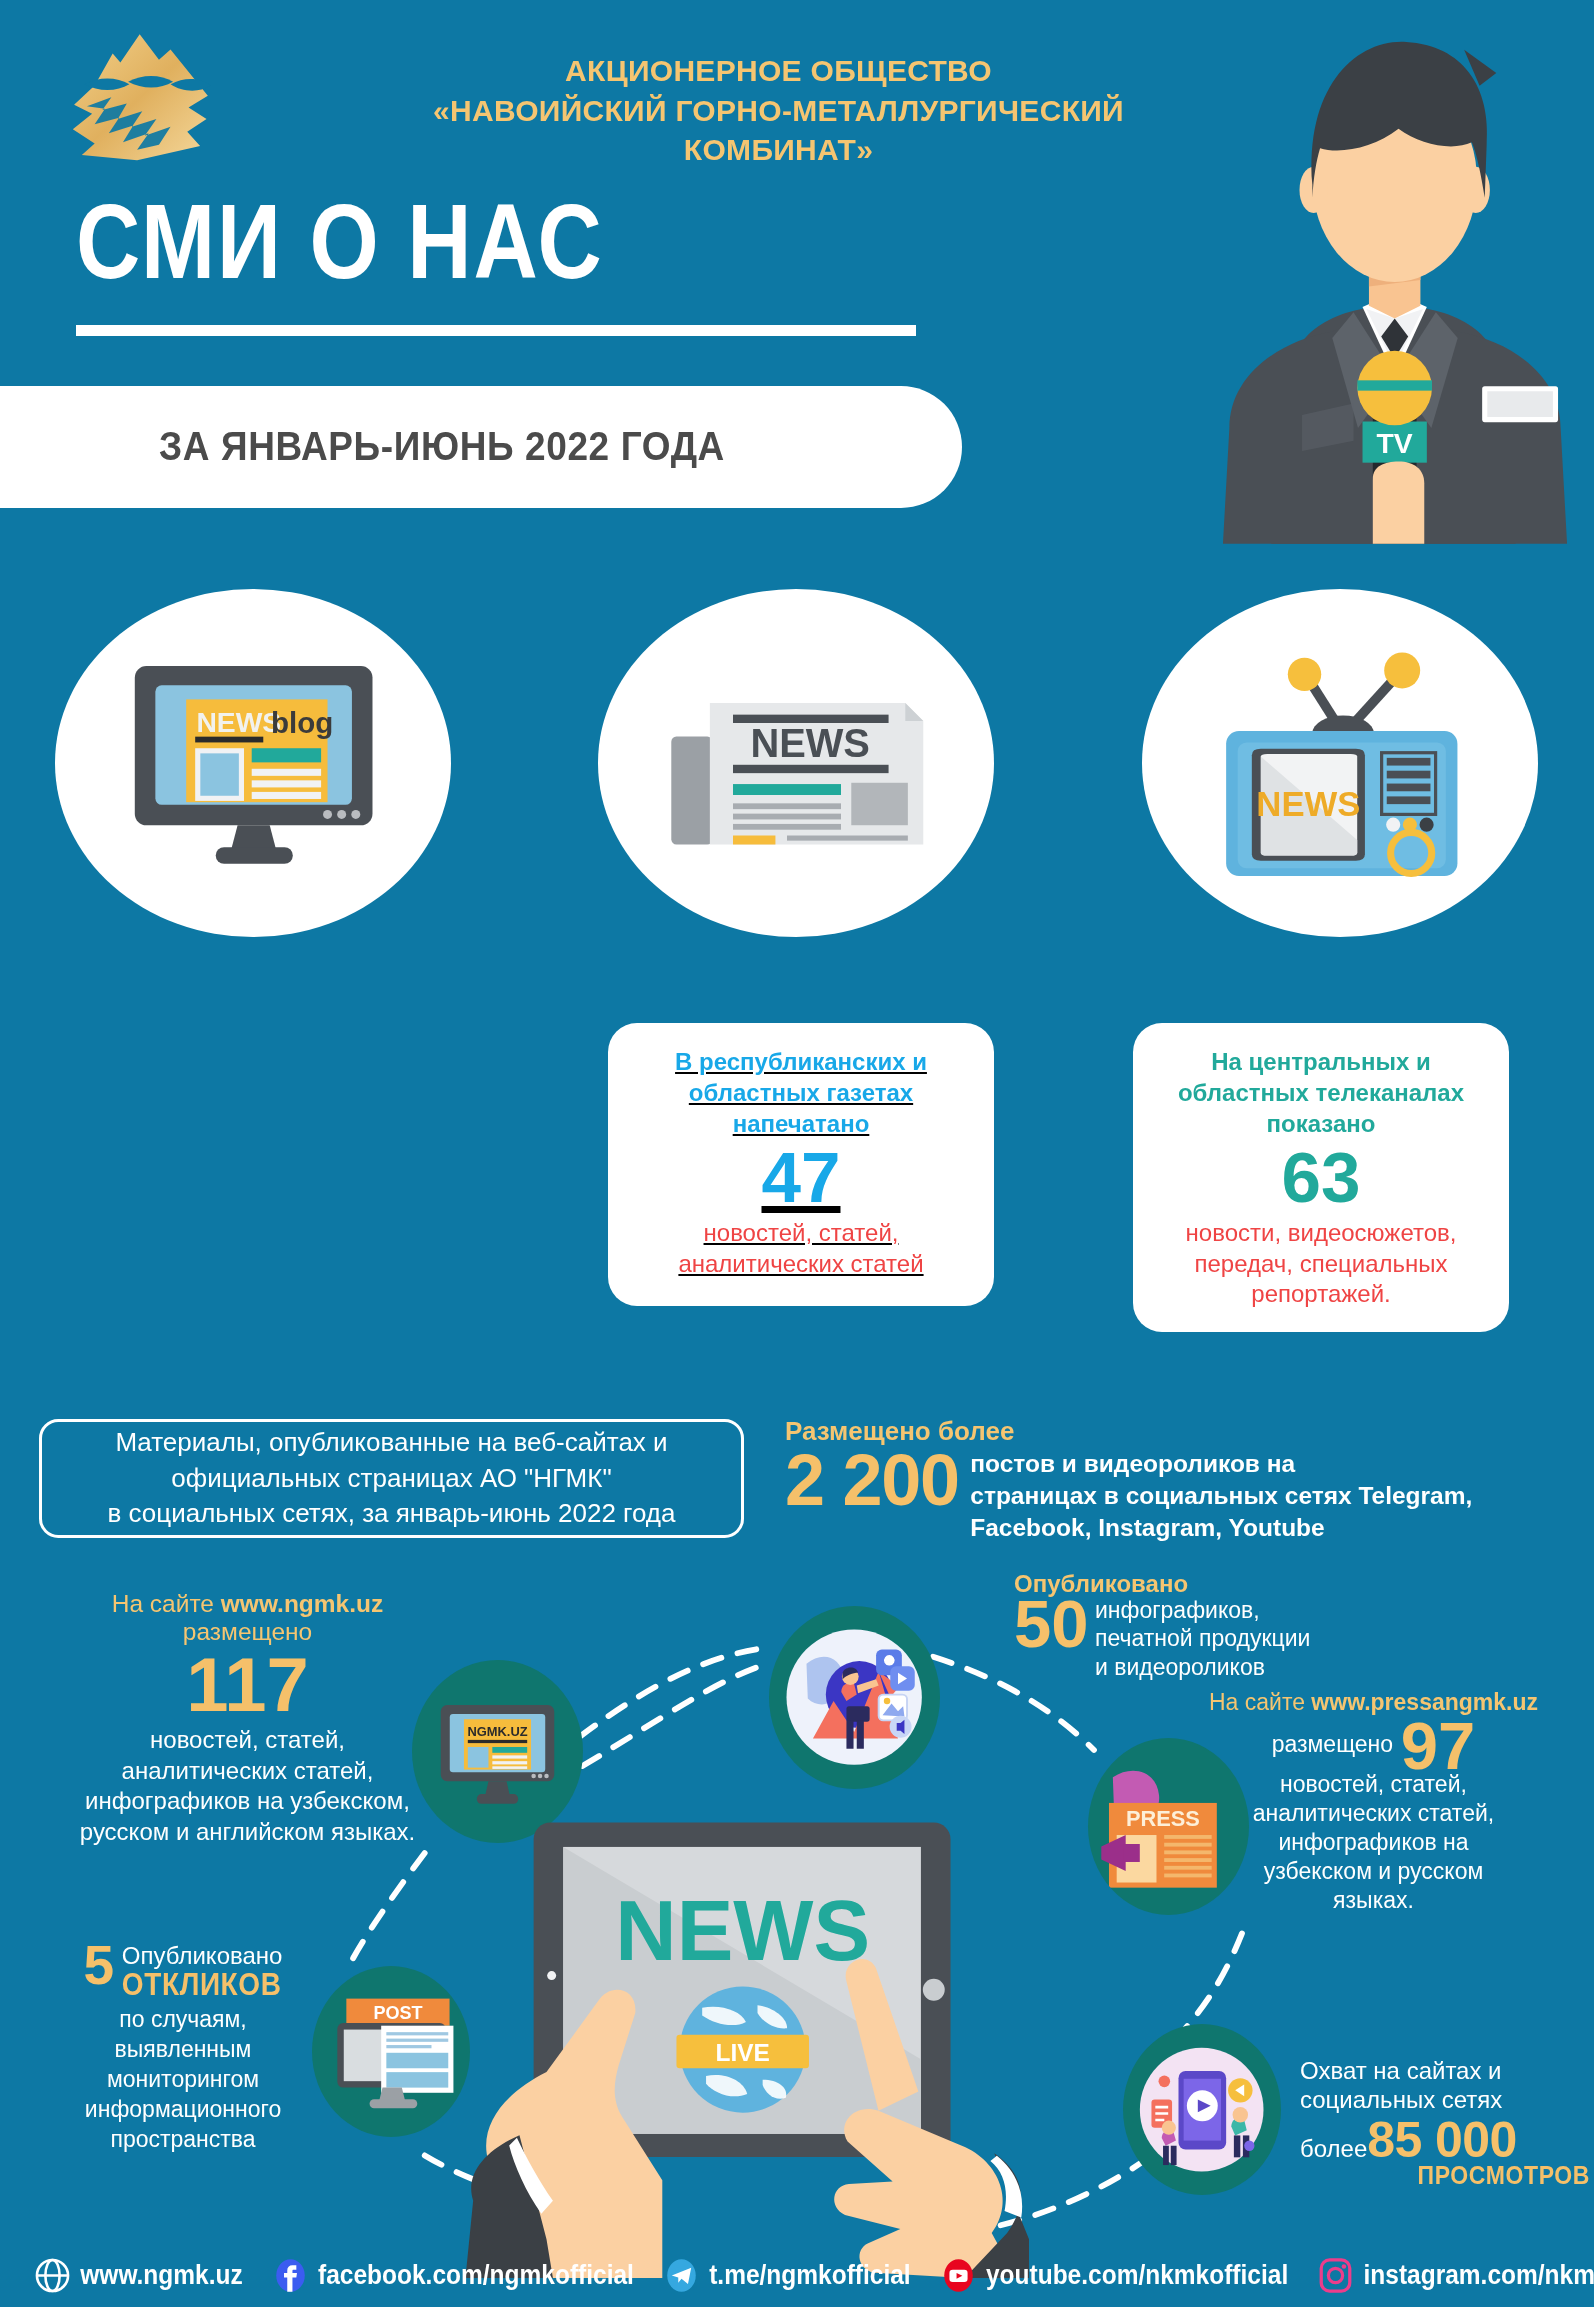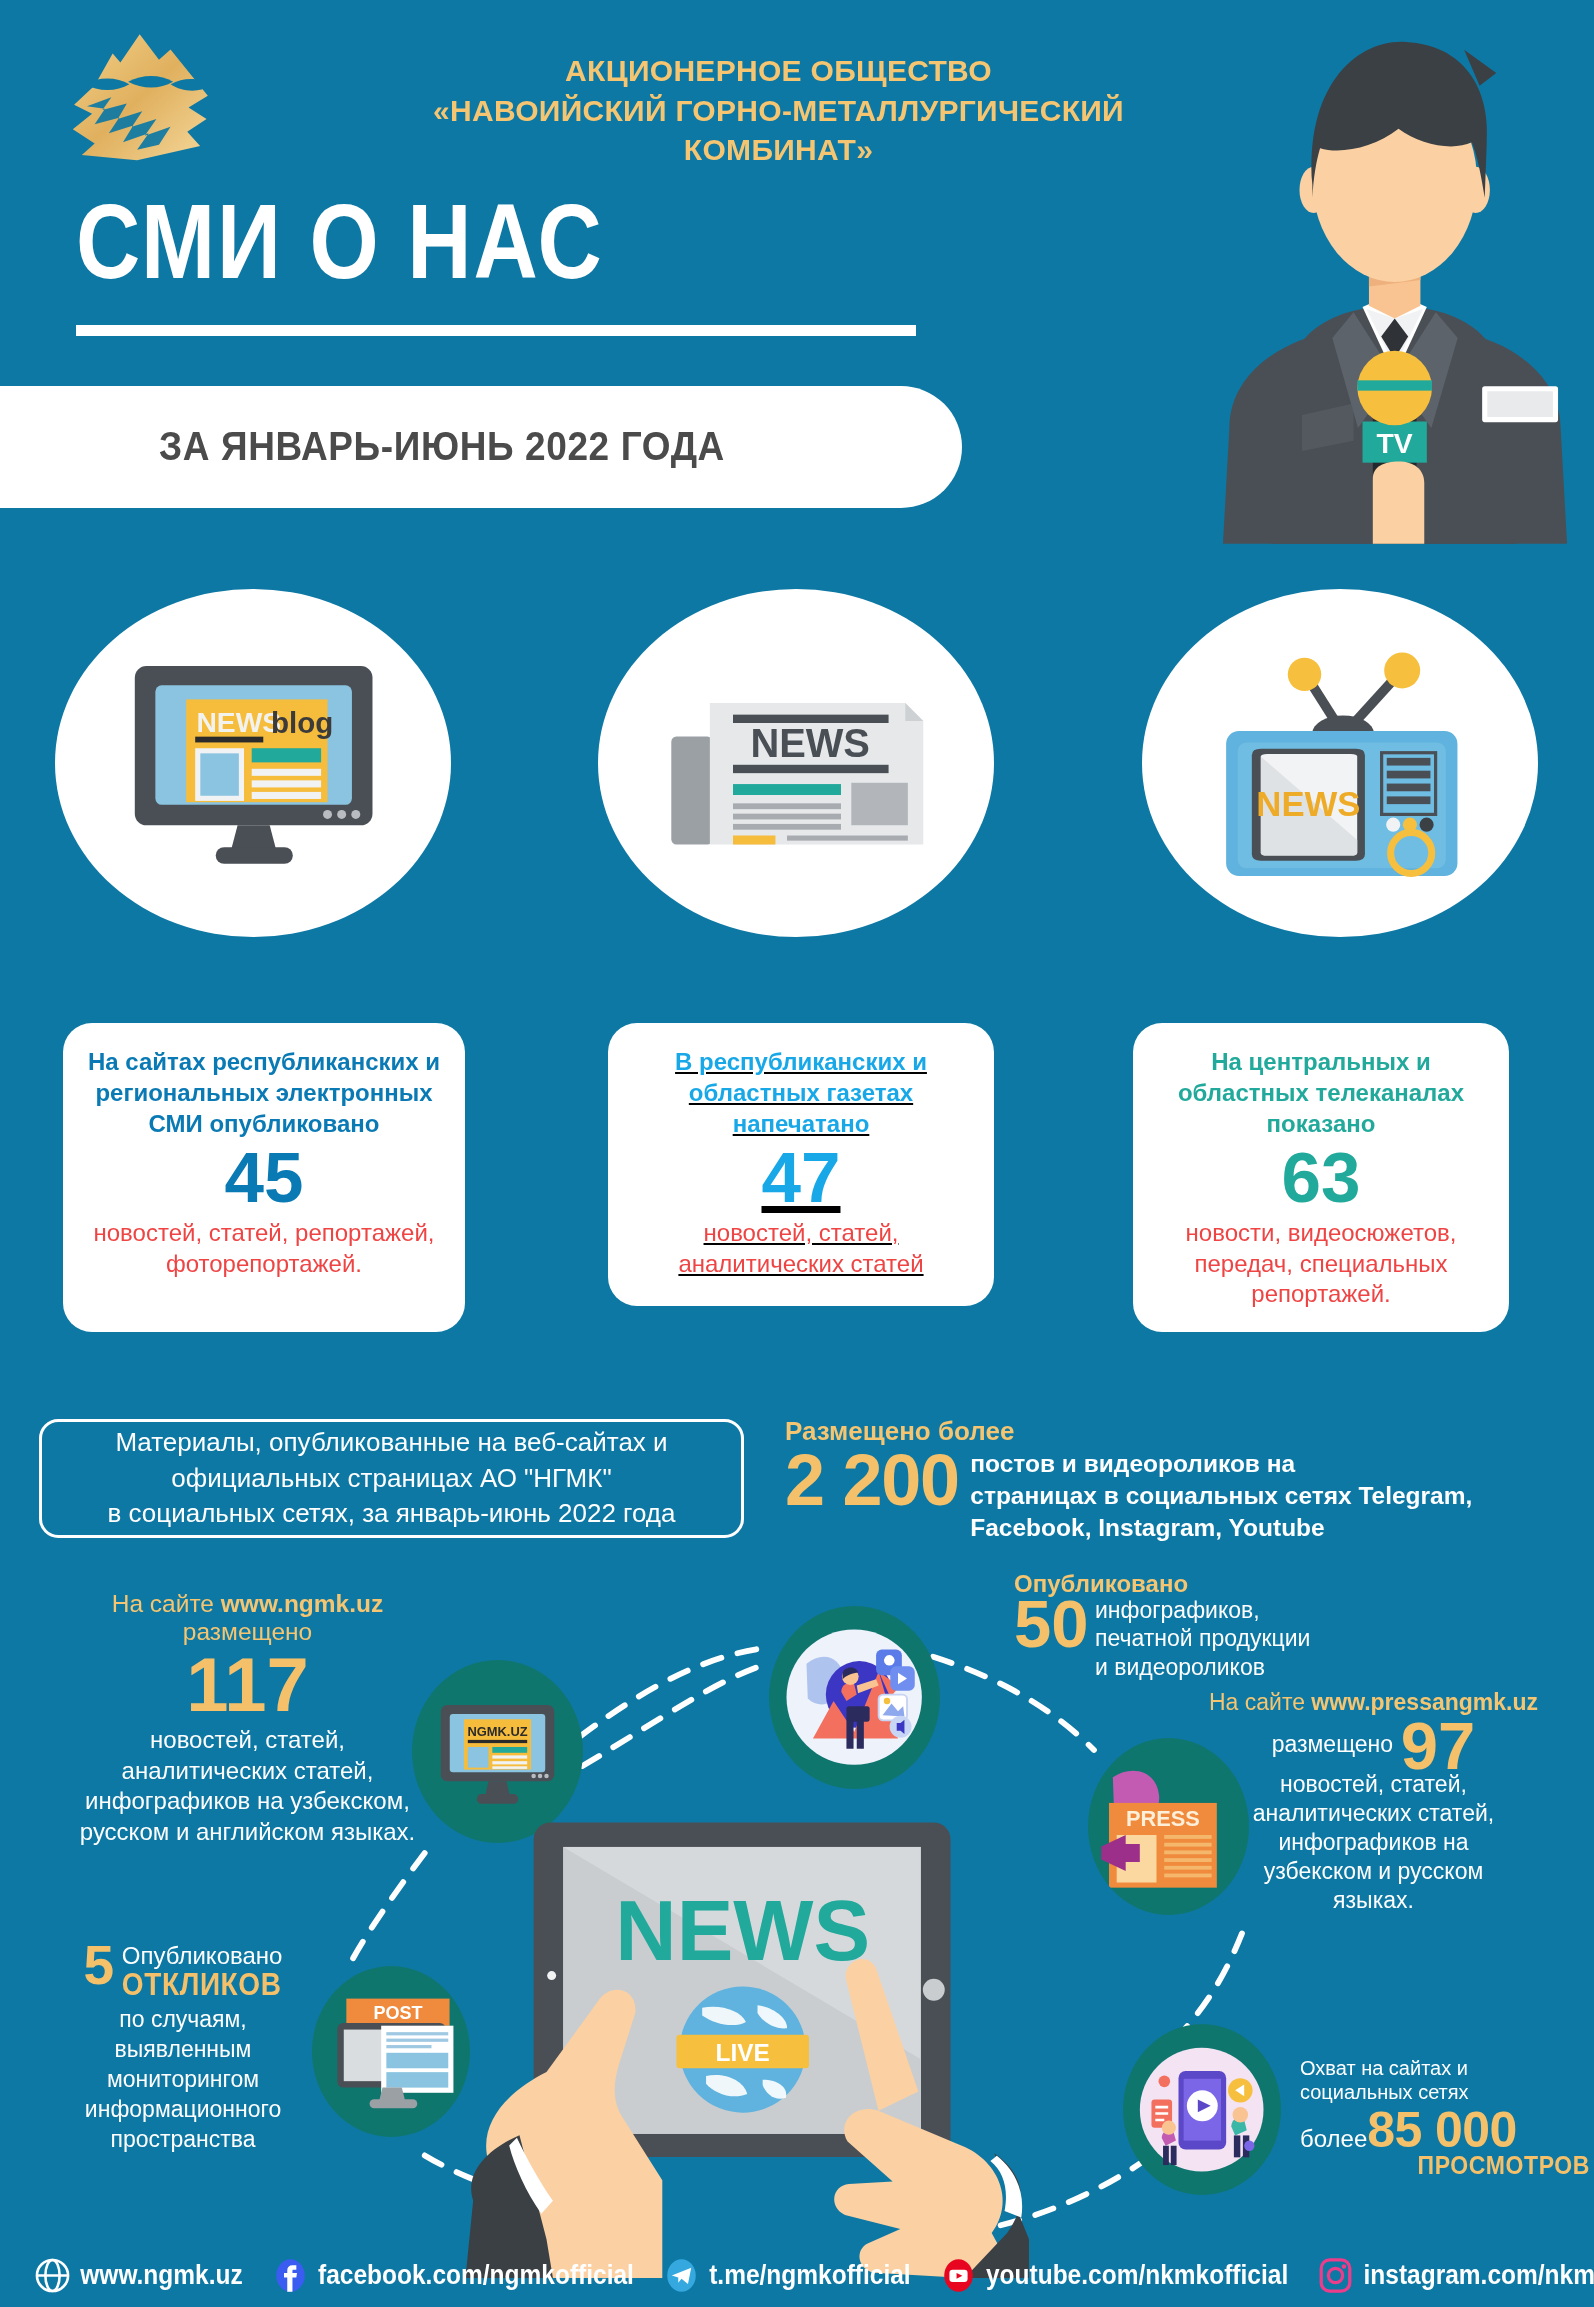--- a/index.html
+++ b/index.html
@@ -127,21 +127,21 @@
   #b5-right { text-align:left; margin-left:7.7px; }
   #b5-pub { color:#ffffff; font-size:24px; line-height:1.05; }
   #b5-otk {
     color:#f5c06a; font-weight:bold; font-size:28px; letter-spacing:0.6px;
     line-height:1.1; transform:scaleY(1.12); transform-origin:left top; display:inline-block;
   }
   #b5-desc { color:#ffffff; font-size:23px; line-height:1.3; margin-top:6.4px; }
 
   
   #block-85000 { position:absolute; left:1300px; top:2056px; width:290px; }
-  #b85-l1 { color:#ffffff; font-size:20px; line-height:1.22; }
+  #b85-l1 { color:#ffffff; font-size:24px; line-height:1.22; }
   #b85-row { display:flex; align-items:baseline; }
   #b85-more { color:#ffffff; font-size:24px; }
   #b85-num { color:#f5c06a; font-weight:bold; font-size:50px; line-height:1; letter-spacing:-0.6px; }
   #b85-views {
     color:#f5c06a; font-weight:bold; font-size:23px; letter-spacing:0.6px;
     text-align:right; transform:scaleY(1.1); transform-origin:right top; margin-top:-3.9px;
   }
 
   
   .net-circle {
@@ -309,25 +309,20 @@
         <rect x="272" y="212" width="68" height="12"></rect>
           <rect x="272" y="232" width="68" height="12"></rect>
       </g>
       <circle cx="282" cy="276" r="11" fill="#f1f2f4"></circle>
         <circle cx="308" cy="276" r="11" fill="#f6bf3d"></circle>
         <circle cx="334" cy="276" r="11" fill="#3b4045"></circle>
       <circle cx="310" cy="320" r="32" fill="none" stroke="#f6bf3d" stroke-width="11"></circle>
     </svg>
   </div>
 
-  <div class="stat-card" id="card-web">
-    <div class="card-head c-blue-dark">На сайтах республиканских и региональных электронных СМИ опубликовано</div>
-    <div class="card-num c-blue-dark">45</div>
-    <div class="card-sub">новостей, статей, репортажей, фоторепортажей.</div>
-  </div>
 
   <div class="stat-card" id="card-press">
     <div class="card-head c-blue-light">В республиканских и областных газетах напечатано</div>
     <div class="card-num c-blue-light">47</div>
     <div class="card-sub">новостей, статей, аналитических статей</div>
   </div>
 
   <div class="stat-card" id="card-tv">
     <div class="card-head c-teal">На центральных и областных телеканалах показано</div>
     <div class="card-num c-teal">63</div>

